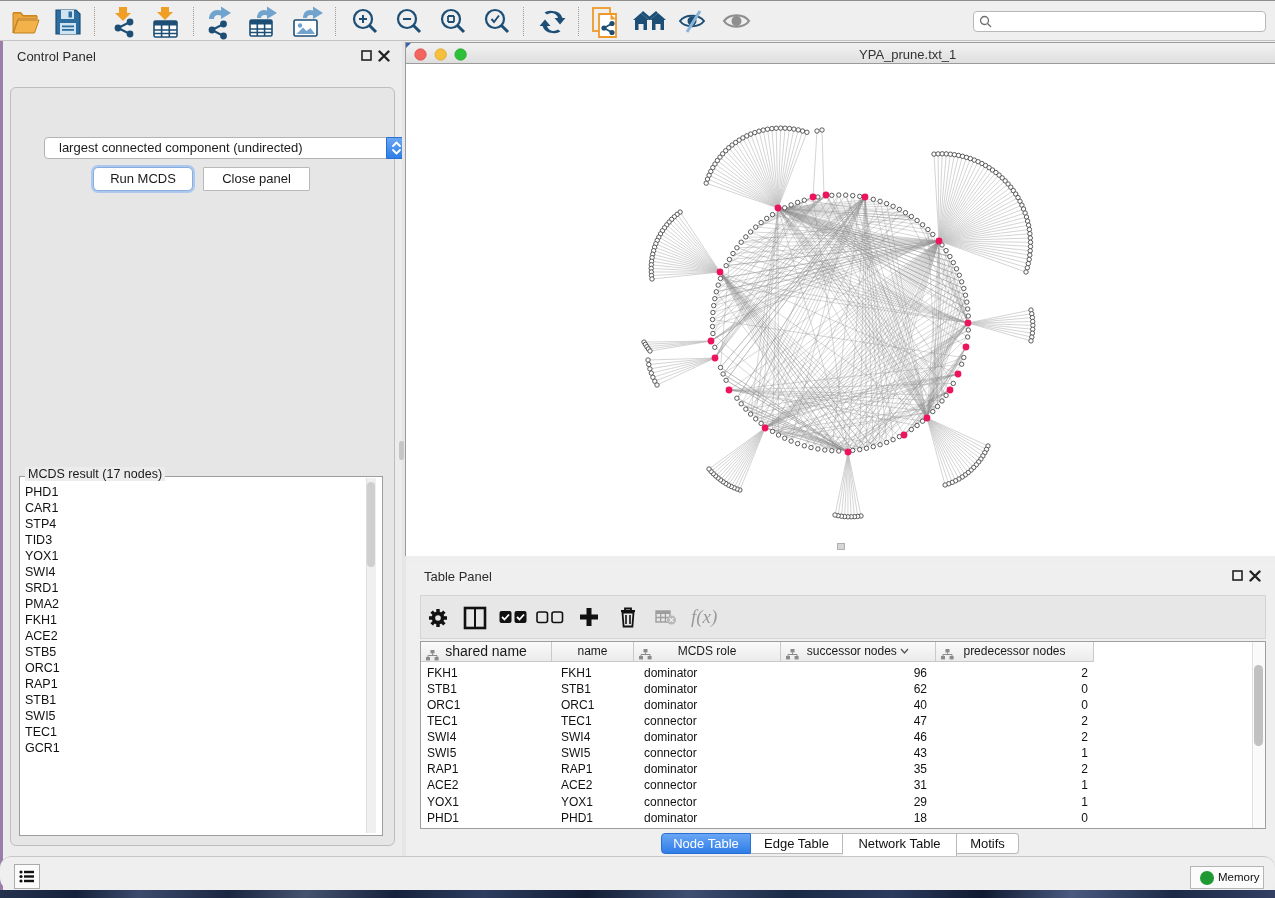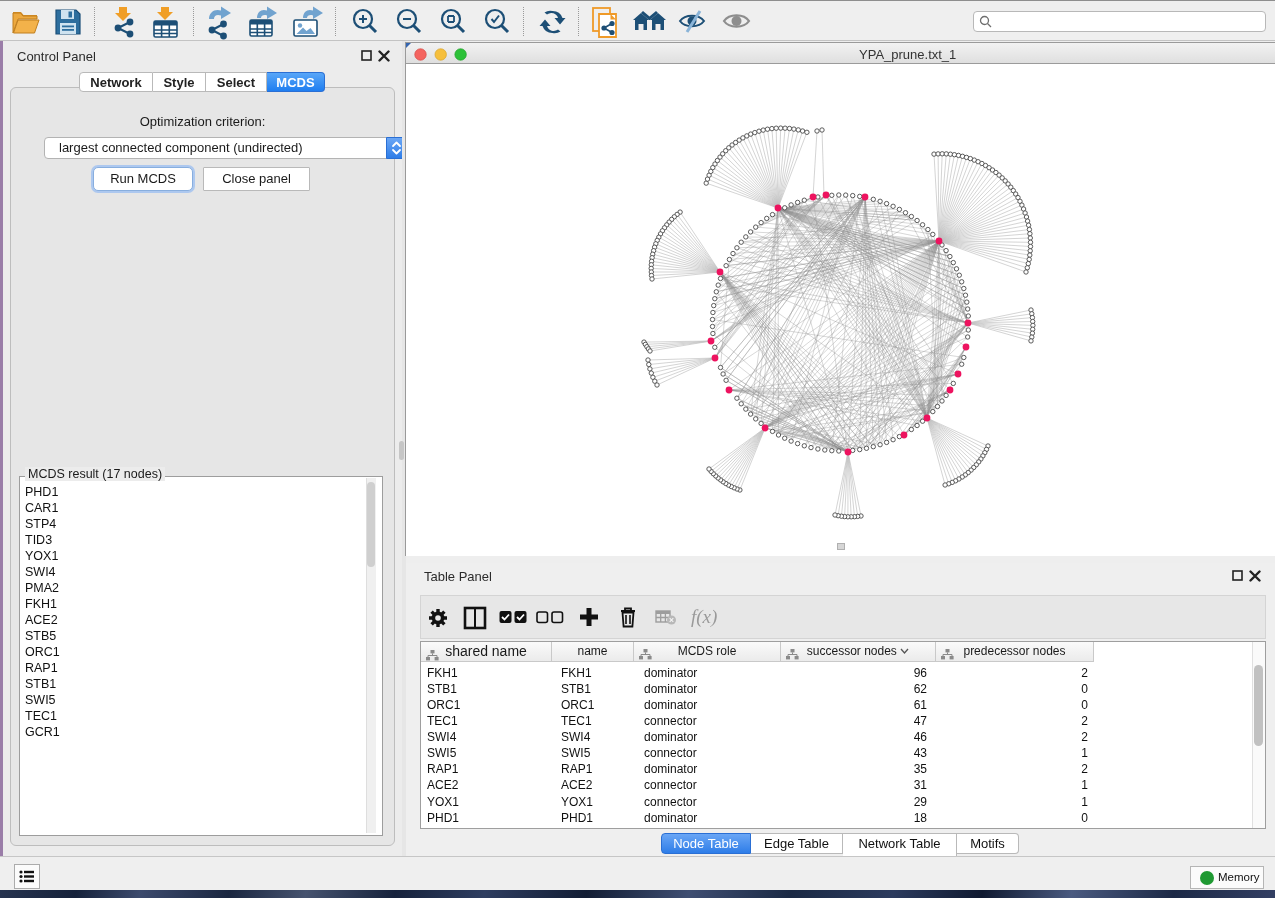--- a/index.html
+++ b/index.html
@@ -131,44 +131,38 @@
     </svg>
 </div>
 <div class="abs" style="left:0;top:41px;width:3px;height:849px;background:#9a7da8;"></div>
 <div class="abs" style="left:3px;top:41px;width:399px;height:815px;background:#ececec;">
 <div class="abs" style="left:14px;top:8px;font-size:13px;color:#2b2b2b;">Control Panel</div>
 <svg class="abs" style="left:358px;top:9px" width="34" height="12" viewBox="0 0 34 12">
 <rect x="1" y="1" width="9" height="9" fill="none" stroke="#222" stroke-width="1.6"></rect>
 <path d="M18.5 1.5 L27.5 10.5 M27.5 1.5 L18.5 10.5" stroke="#222" stroke-width="2.4" stroke-linecap="round"></path>
 </svg>
 <div class="abs" style="left:7px;top:46px;width:385px;height:759px;background:#e6e6e6;border:1px solid #bdbdbd;border-radius:6px;"></div>
-<div class="abs" style="left:76px;top:31px;width:246px;height:20px;">
-<div class="abs" style="left:0px;top:0;width:74px;height:20px;background:#ffffff;color:#222;border:1px solid #b9b9b9;border-radius:4px 0 0 4px;font-size:13px;font-weight:bold;text-align:center;line-height:19px;border-left-width:1px;">Network</div>
-<div class="abs" style="left:74px;top:0;width:53px;height:20px;background:#ffffff;color:#222;border:1px solid #b9b9b9;font-size:13px;font-weight:bold;text-align:center;line-height:19px;border-left-width:0px;">Style</div>
-<div class="abs" style="left:127px;top:0;width:61px;height:20px;background:#ffffff;color:#222;border:1px solid #b9b9b9;font-size:13px;font-weight:bold;text-align:center;line-height:19px;border-left-width:0px;">Select</div>
-<div class="abs" style="left:188px;top:0;width:58px;height:20px;background:linear-gradient(#58a6f8,#1f7ef0);color:#fff;border:1px solid #2a6fd4;border-radius:0 4px 4px 0;font-size:13px;font-weight:bold;text-align:center;line-height:19px;border-left-width:0px;">MCDS</div>
-</div>
-<div class="abs" style="left:0;top:73px;width:399px;text-align:center;font-size:13px;color:#1a1a1a;">Optimization criterion:</div>
 <div class="abs" style="left:41px;top:96px;width:364px;height:22px;background:#ffffff;border:1px solid #b3b3b3;border-radius:4px;font-size:13px;color:#1a1a1a;line-height:20px;padding-left:14px;">largest connected component (undirected)
 <div class="abs" style="right:0px;top:-1px;width:21px;height:22px;background:linear-gradient(#6aa6f5,#2e7de8);border-radius:0 4px 4px 0;border:1px solid #2a6fd4;">
 <svg width="19" height="20" viewBox="0 0 19 20">
           <path d="M6 8 L9.5 4.5 L13 8" stroke="#fff" stroke-width="1.8" fill="none" stroke-linecap="round" stroke-linejoin="round"></path>
           <path d="M6 12 L9.5 15.5 L13 12" stroke="#fff" stroke-width="1.8" fill="none" stroke-linecap="round" stroke-linejoin="round"></path>
         </svg></div></div>
 <div class="abs" style="left:90px;top:126px;width:100px;height:24px;background:#ffffff;border:1px solid #88aede;border-radius:5px;box-shadow:0 0 0 2px rgba(125,175,245,0.55);font-size:13px;text-align:center;line-height:22px;color:#1a1a1a;">Run MCDS</div>
 <div class="abs" style="left:200px;top:126px;width:107px;height:24px;background:#ffffff;border:1px solid #b9b9b9;border-radius:1px;font-size:13px;text-align:center;line-height:22px;color:#1a1a1a;">Close panel</div>
 <div class="abs" style="left:16px;top:435px;width:364px;height:360px;border:1px solid #9d9d9d;background:#ffffff;"></div>
 <div class="abs" style="left:22px;top:426px;background:#ececec;padding:0 3px;font-size:12.5px;color:#1a1a1a;">MCDS result (17 nodes)</div>
 <div class="abs" style="left:22px;top:443px;width:330px;font-size:12.5px;color:#111;line-height:16px;">
       <div style="height:16px;">PHD1</div>
       <div style="height:16px;">CAR1</div>
       <div style="height:16px;">STP4</div>
       <div style="height:16px;">TID3</div>
       <div style="height:16px;">YOX1</div>
       <div style="height:16px;">SWI4</div>
+      <div style="height:16px;">SRD1</div>
       <div style="height:16px;">PMA2</div>
       <div style="height:16px;">FKH1</div>
       <div style="height:16px;">ACE2</div>
       <div style="height:16px;">STB5</div>
       <div style="height:16px;">ORC1</div>
       <div style="height:16px;">RAP1</div>
       <div style="height:16px;">STB1</div>
       <div style="height:16px;">SWI5</div>
       <div style="height:16px;">TEC1</div>
       <div style="height:16px;">GCR1</div>
@@ -1053,21 +1047,21 @@
 <span class="abs" style="left:6px;">STB1</span>
         <span class="abs" style="left:140px;">STB1</span>
 <span class="abs" style="left:223px;">dominator</span>
         <span class="abs" style="left:360px;width:146px;text-align:right;">62</span>
 <span class="abs" style="left:515px;width:152px;text-align:right;">0</span>
       </div>
 <div class="abs" style="left:0;top:56.14px;width:673px;height:16px;font-size:12px;color:#111;">
 <span class="abs" style="left:6px;">ORC1</span>
         <span class="abs" style="left:140px;">ORC1</span>
 <span class="abs" style="left:223px;">dominator</span>
-        <span class="abs" style="left:360px;width:146px;text-align:right;">61</span>
+        <span class="abs" style="left:360px;width:146px;text-align:right;">40</span>
 <span class="abs" style="left:515px;width:152px;text-align:right;">0</span>
       </div>
 <div class="abs" style="left:0;top:72.21000000000001px;width:673px;height:16px;font-size:12px;color:#111;">
 <span class="abs" style="left:6px;">TEC1</span>
         <span class="abs" style="left:140px;">TEC1</span>
 <span class="abs" style="left:223px;">connector</span>
         <span class="abs" style="left:360px;width:146px;text-align:right;">47</span>
 <span class="abs" style="left:515px;width:152px;text-align:right;">2</span>
       </div>
 <div class="abs" style="left:0;top:88.28px;width:673px;height:16px;font-size:12px;color:#111;">
@@ -1115,21 +1109,21 @@
 <div class="abs" style="left:831px;top:0;width:13px;height:186px;background:#fafafa;border-left:1px solid #e0e0e0;"></div>
 <div class="abs" style="left:833px;top:23px;width:9px;height:81px;background:#c1c1c1;border-radius:5px;"></div>
 </div>
 <div class="abs" style="left:255px;top:270px;width:358px;height:21px;">
 <div class="abs" style="left:0px;top:0;width:90px;height:21px;background:linear-gradient(#6aa6f5,#2e7de8);color:#fff;border:1px solid #2a6fd4;border-radius:4px 0 0 4px;font-size:13px;text-align:center;line-height:20px;">Node Table</div>
 <div class="abs" style="left:90px;top:0;width:92px;height:21px;background:#fff;color:#111;border:1px solid #b9b9b9;border-left:none;font-size:13px;text-align:center;line-height:20px;">Edge Table</div>
 <div class="abs" style="left:182px;top:0;width:114px;height:34px;background:#fff;color:#111;border:1px solid #b9b9b9;border-left:none;font-size:13px;text-align:center;line-height:20px;">Network Table</div>
 <div class="abs" style="left:296px;top:0;width:62px;height:21px;background:#fff;color:#111;border:1px solid #b9b9b9;border-left:none;border-radius:0 4px 4px 0;font-size:13px;text-align:center;line-height:20px;">Motifs</div>
 </div>
 </div>
-<div class="abs" style="left:0;top:856px;width:1275px;height:34px;background:#efefef;border-top:1px solid #c6c6c6;">
+<div class="abs" style="left:0;top:856px;width:1275px;height:34px;background:#efefef;border-top:1px solid #c6c6c6;border-radius:12px;">
 <div class="abs" style="left:14px;top:7px;width:26px;height:25px;background:#fbfbfb;border:1px solid #ababab;">
 <svg width="24" height="23" viewBox="0 0 24 23">
         <g fill="#111">
           <circle cx="6" cy="7" r="1.6"></circle>
           <circle cx="6" cy="11.5" r="1.6"></circle>
           <circle cx="6" cy="16" r="1.6"></circle>
           <rect x="9" y="5.8" width="10" height="2.4"></rect>
           <rect x="9" y="10.3" width="10" height="2.4"></rect>
           <rect x="9" y="14.8" width="10" height="2.4"></rect>
         </g>

